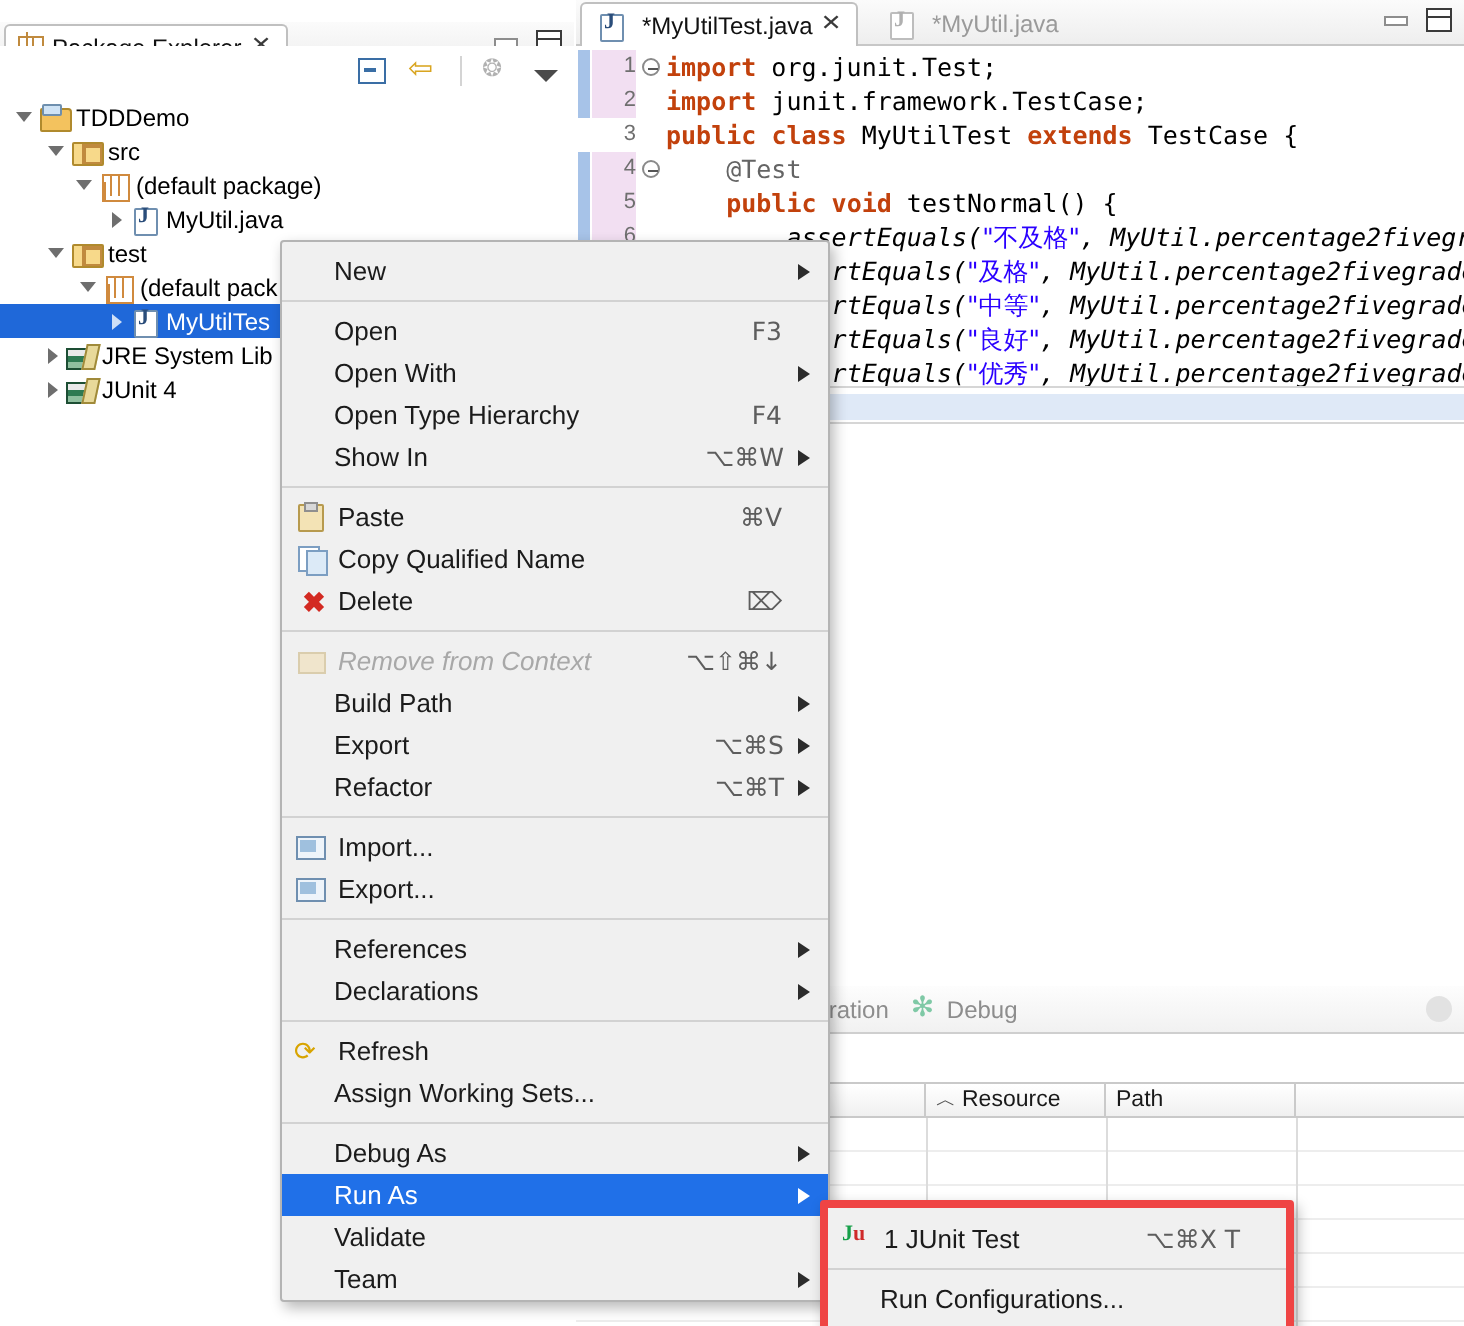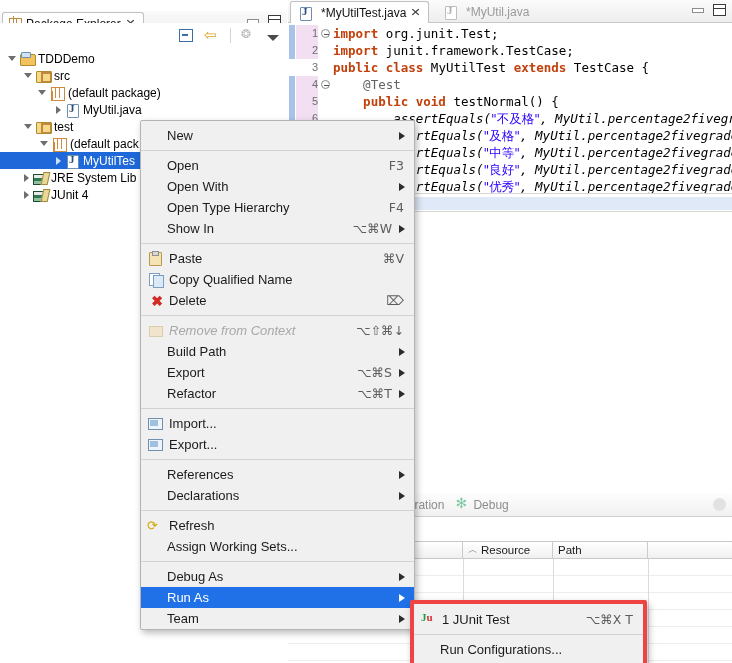--- a/index.html
+++ b/index.html
@@ -265,21 +265,21 @@
   .mi.sel { background:#2070e8; color:#fff; }
   .mi.disabled { color:#a8a8a8;font-style:italic; }
   .mi-ico { width: 20px; height:16px; margin-left:6px; position:relative; flex:0 0 auto; }
   .mi-label { margin-left: 2px; white-space: nowrap; }
   .mi-noicon { margin-left: 26px; }
   .mi-right {
     position:absolute; right: 22px; display:flex; align-items:center;
     color:#5d5d5d; font-size:12.5px; white-space:nowrap;
     font-family:"DejaVu Sans", sans-serif;
   }
-  .mi-right.nosub { right: 10px; }
+  .mi-right.nosub { right: 23px; }
   .mi-arrow {
     position:absolute; right: 9px;
     width:0;height:0;
     border-top:4.5px solid transparent; border-bottom:4.5px solid transparent;
     border-left:6px solid #2b2b2b;
   }
   .mi.sel .mi-arrow { border-left-color:#ffffff; }
   .mi-sep { height:1px; background:#d2d2d2; margin: 4px 0; }
 
   
@@ -563,20 +563,23 @@
       <div class="mi-sep"></div>
       <div class="mi">
         <span class="mi-label mi-noicon">Debug As</span>
         <span class="mi-arrow"></span>
       </div>
       <div class="mi sel">
         <span class="mi-label mi-noicon">Run As</span>
         <span class="mi-arrow"></span>
       </div>
       <div class="mi">
+        <span class="mi-label mi-noicon">Validate</span>
+      </div>
+      <div class="mi">
         <span class="mi-label mi-noicon">Team</span>
         <span class="mi-arrow"></span>
       </div>
     </div>
 
   <div class="sub-menu" id="submenu">
       <div class="mi">
         <span class="mi-ico ic-junit"></span>
         <span class="mi-label">1 JUnit Test</span>
         <span class="mi-right nosub">⌥⌘X T</span>

